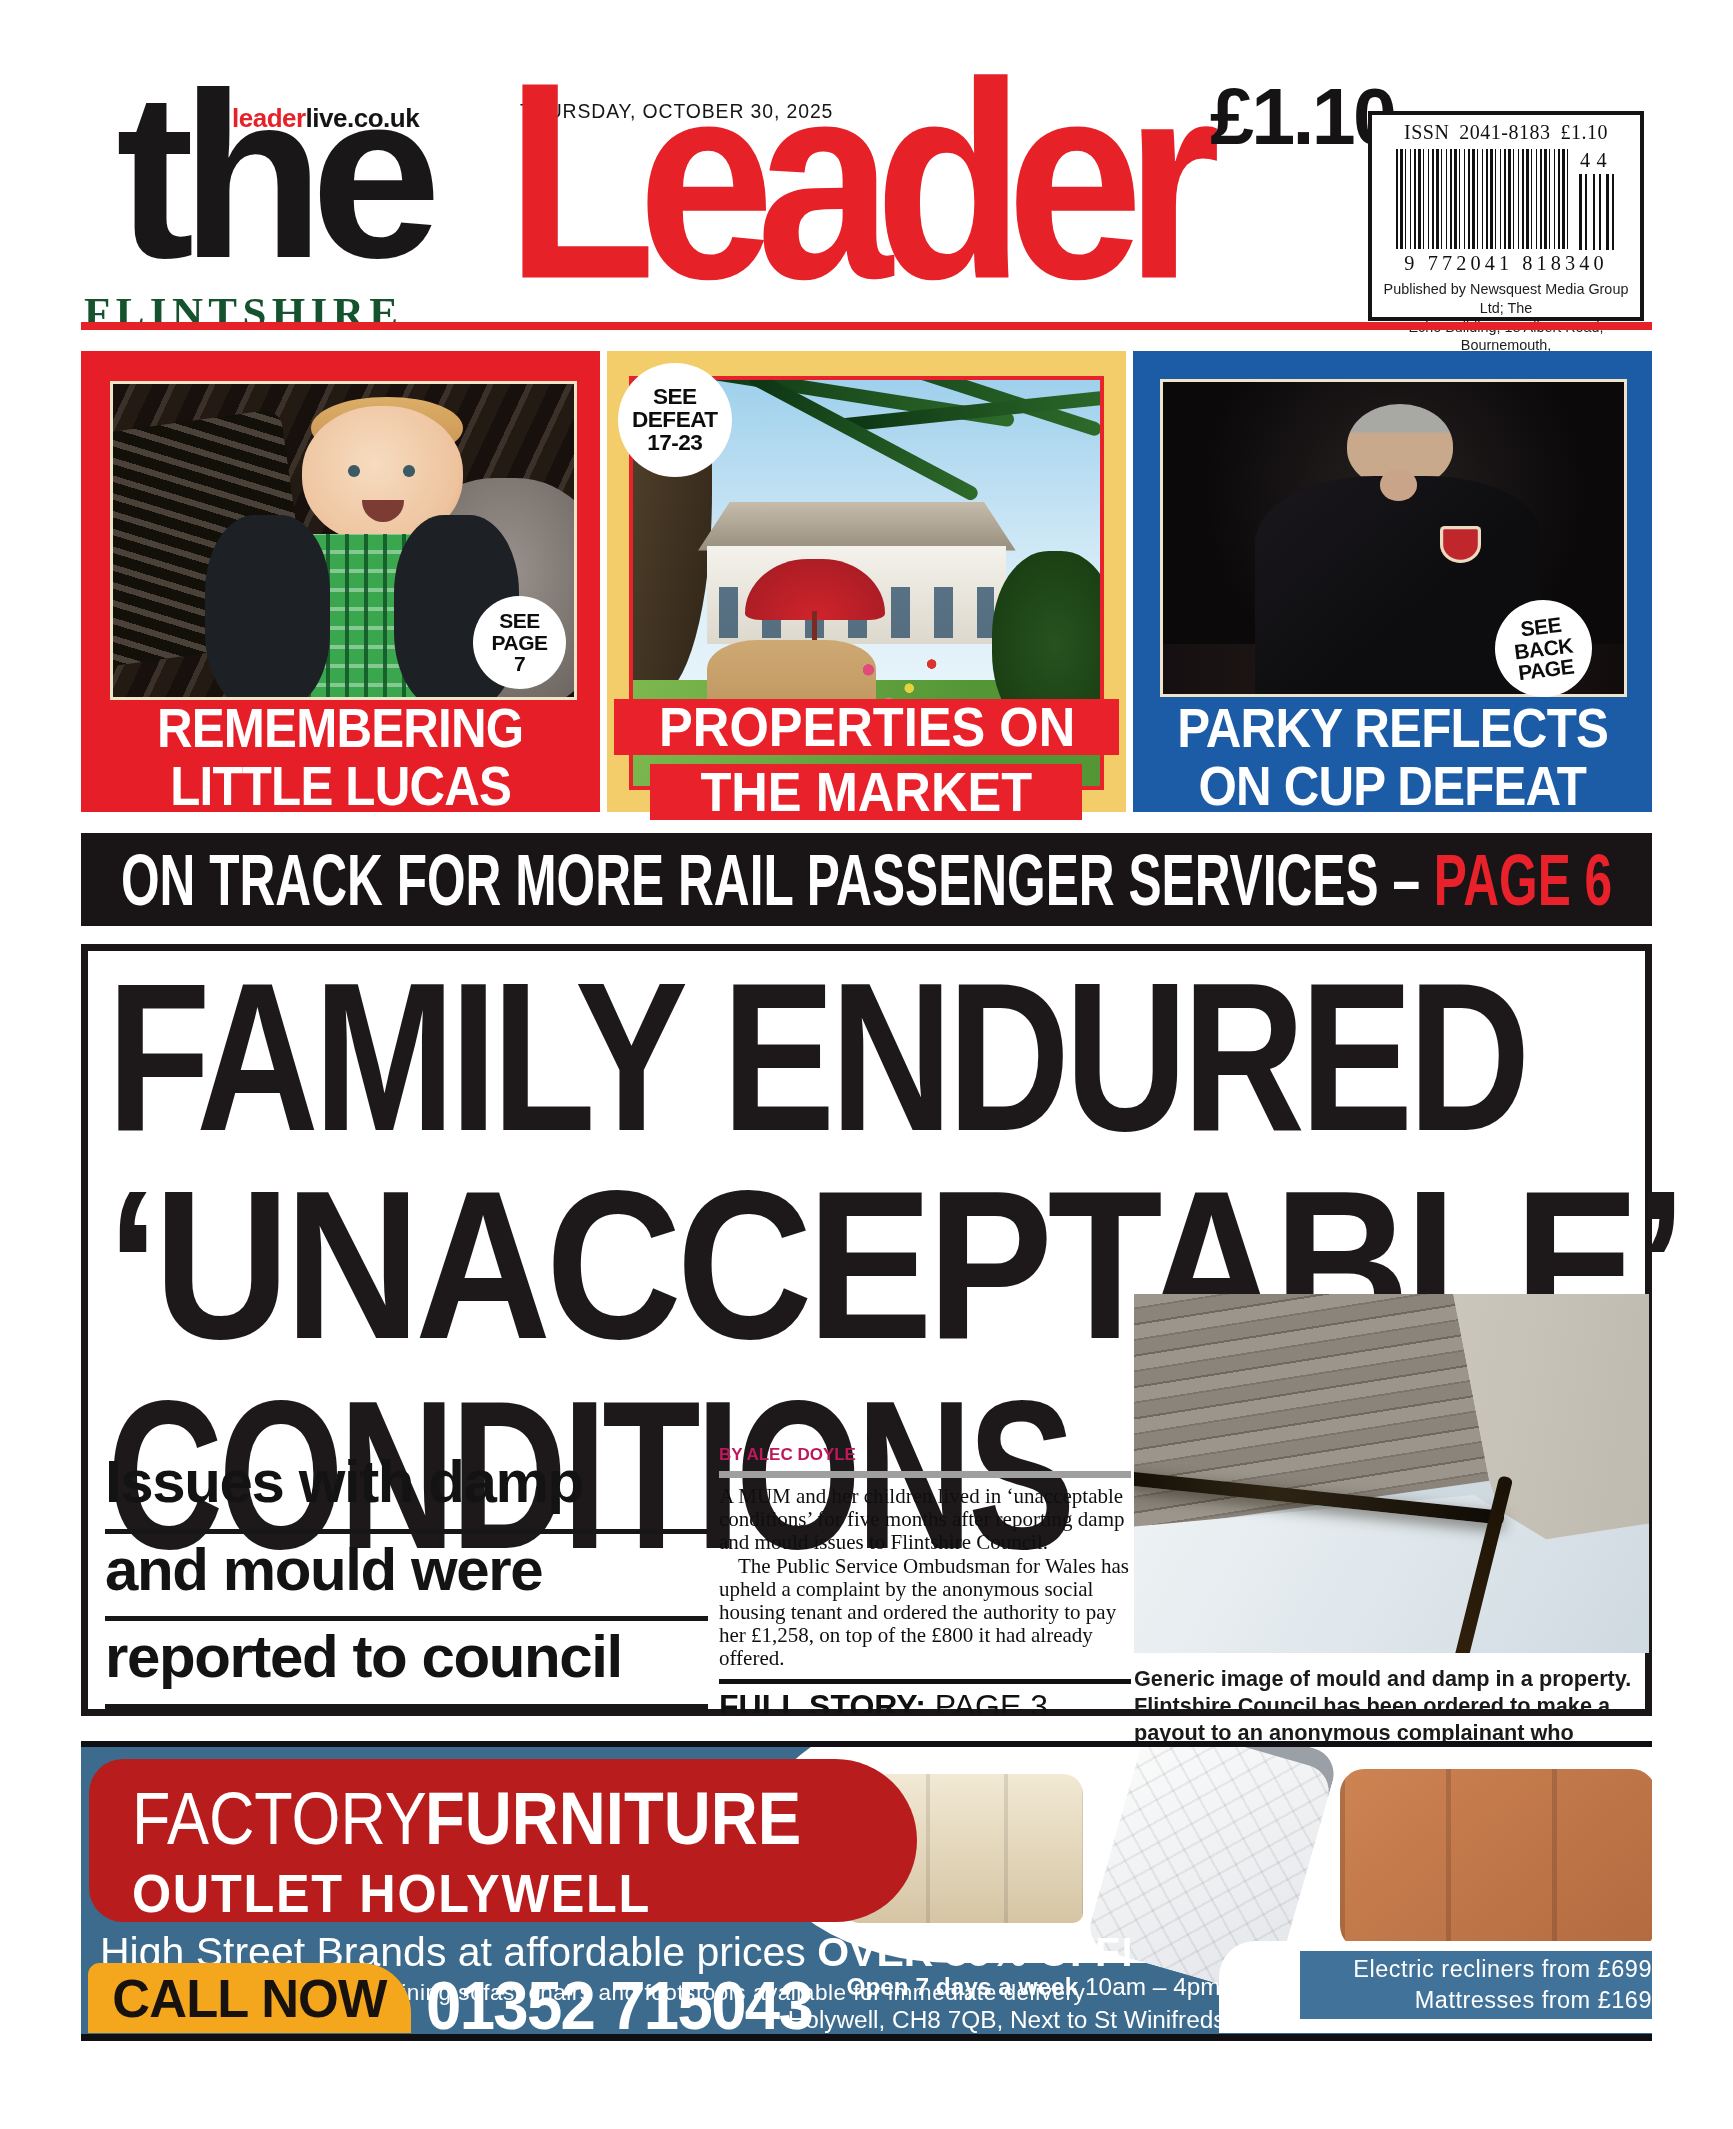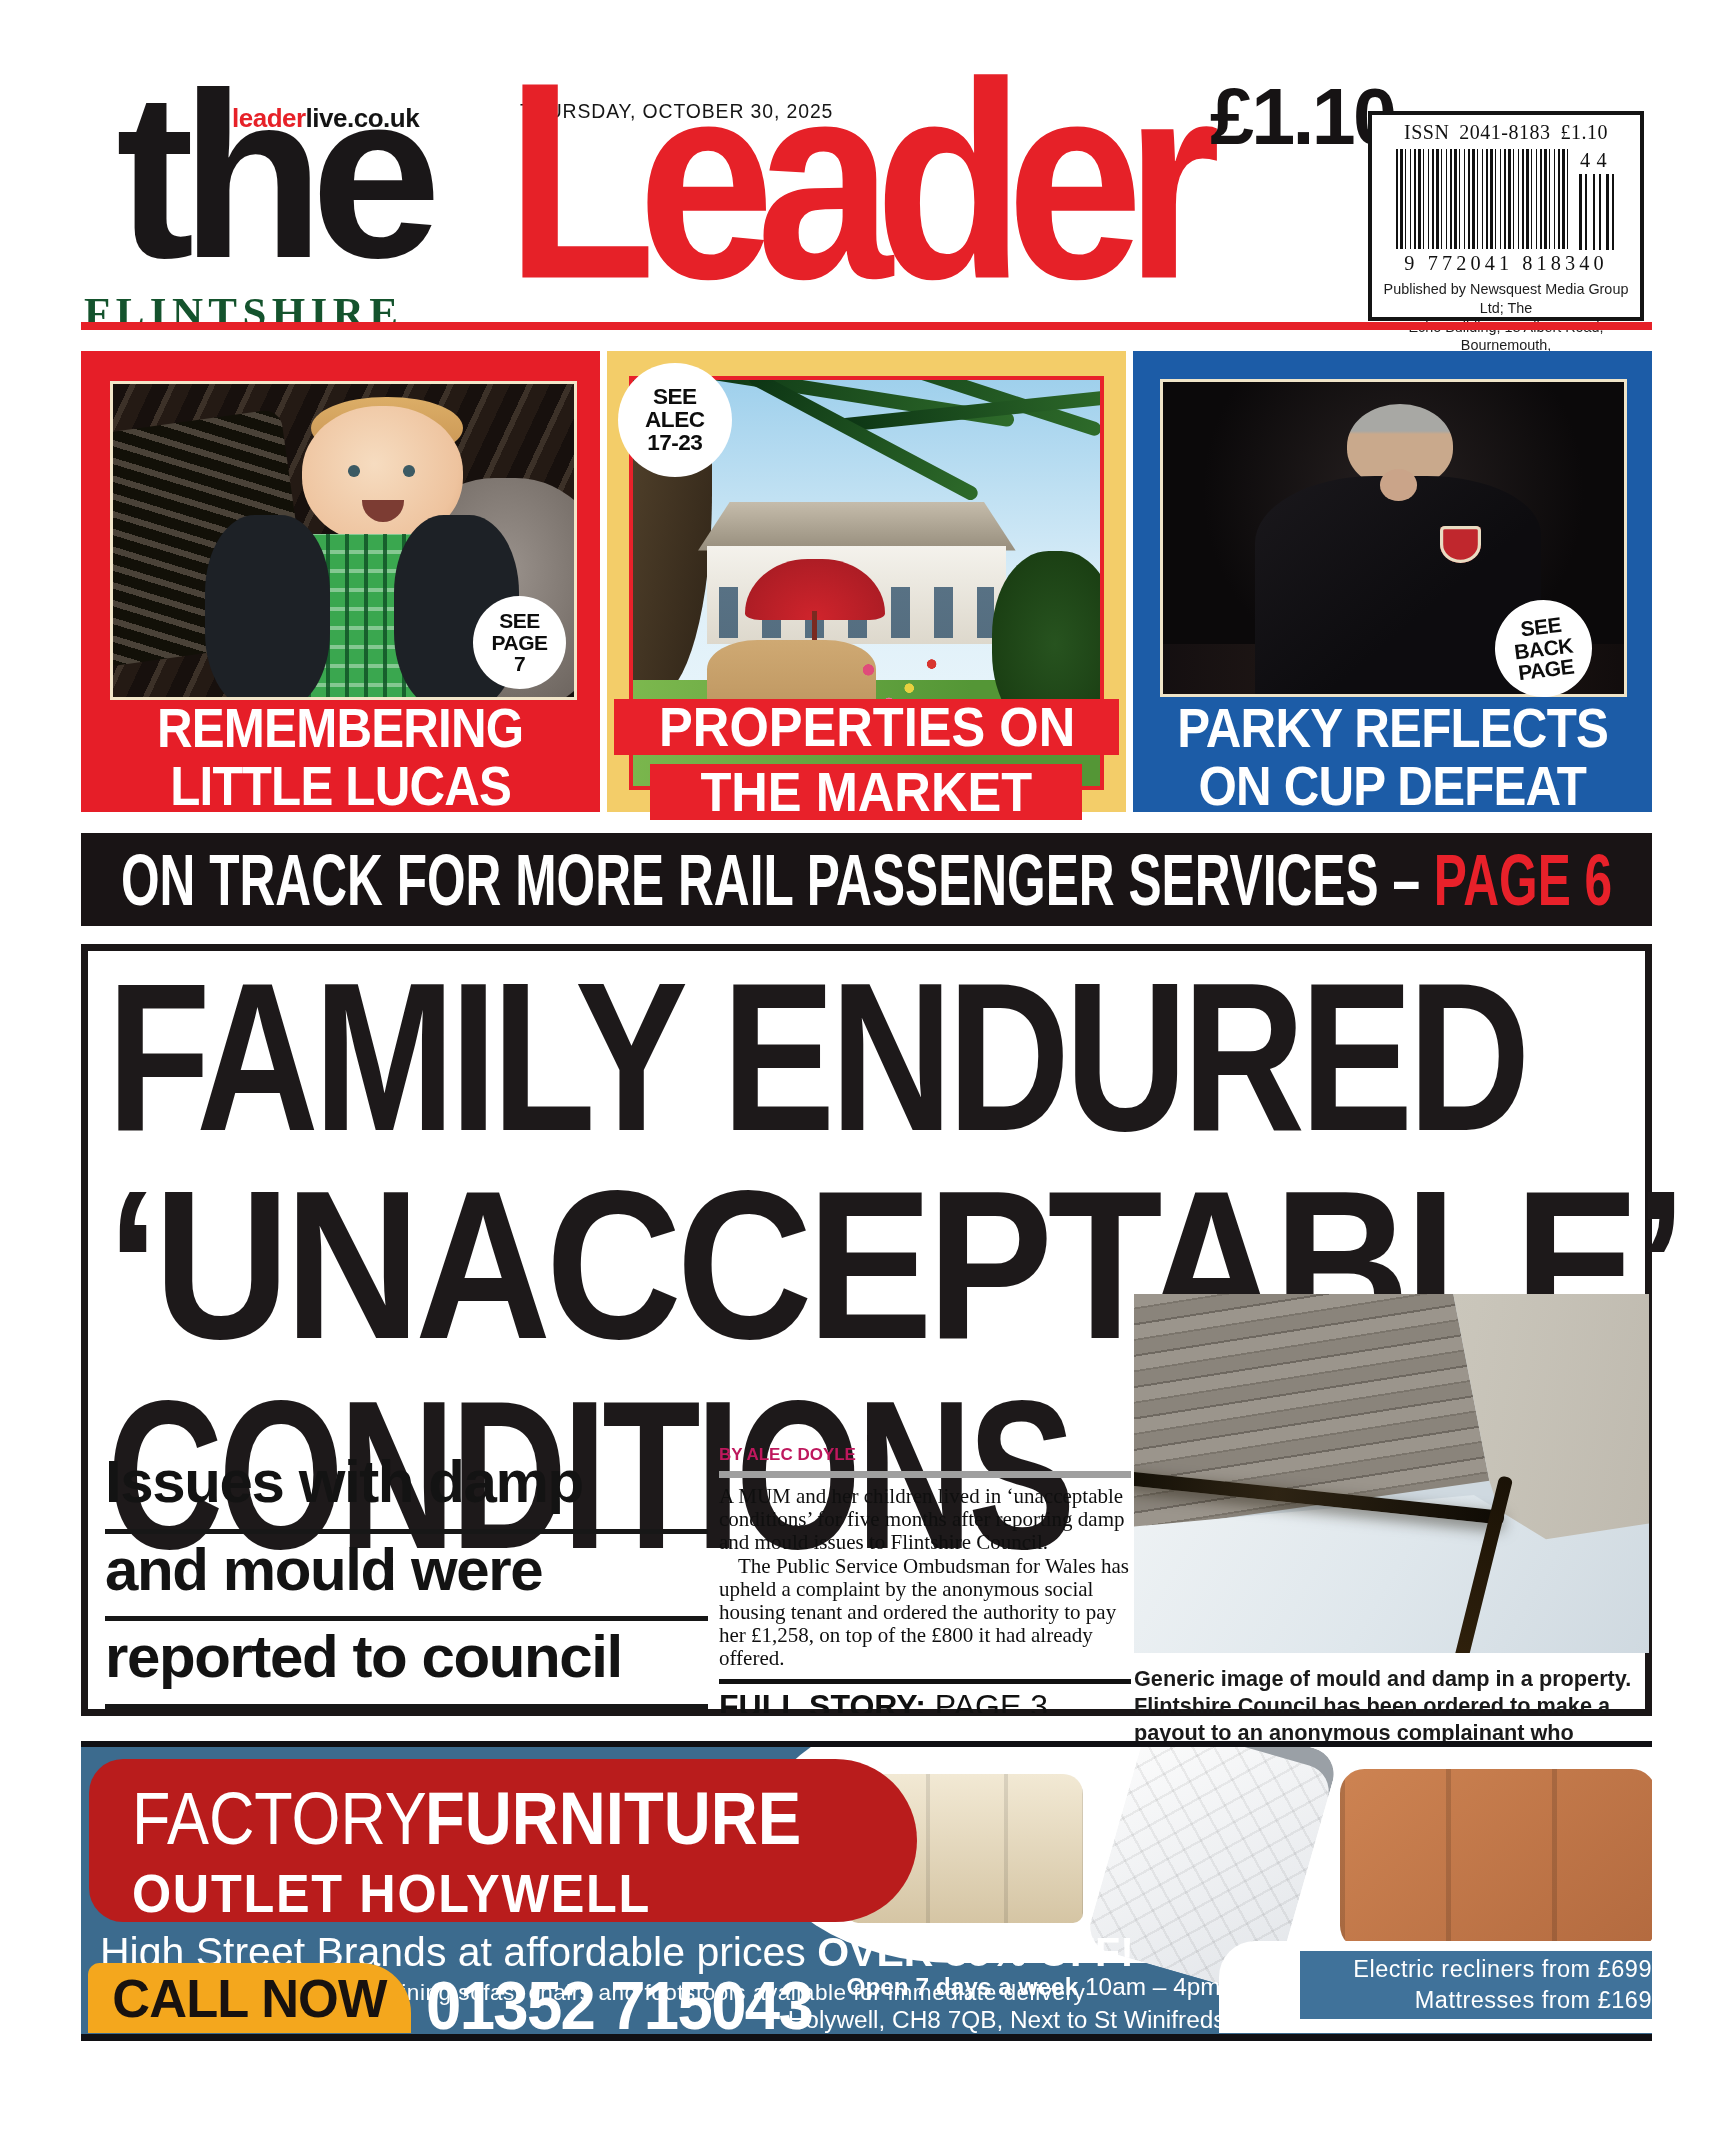--- a/index.html
+++ b/index.html
@@ -207,21 +207,21 @@
     <div class="abs gfurn"></div>
     <div class="abs bushes"></div>
     <div class="abs flowers"></div>
     <div class="abs frond f1"></div>
     <div class="abs frond f2"></div>
     <div class="abs frond f3"></div>
     <div class="abs frond f4"></div>
   </div>
   <div class="abs badge">
     <div>SEE</div>
-    <div>ALEC</div>
+    <div>DEFEAT</div>
     <div>17-23</div>
   </div>
   <div class="abs strip strip1">
     <span class="sq">PROPERTIES ON</span>
   </div>
   <div class="abs strip strip2">
     <span class="sq">THE MARKET</span>
   </div>
 </div>
 

